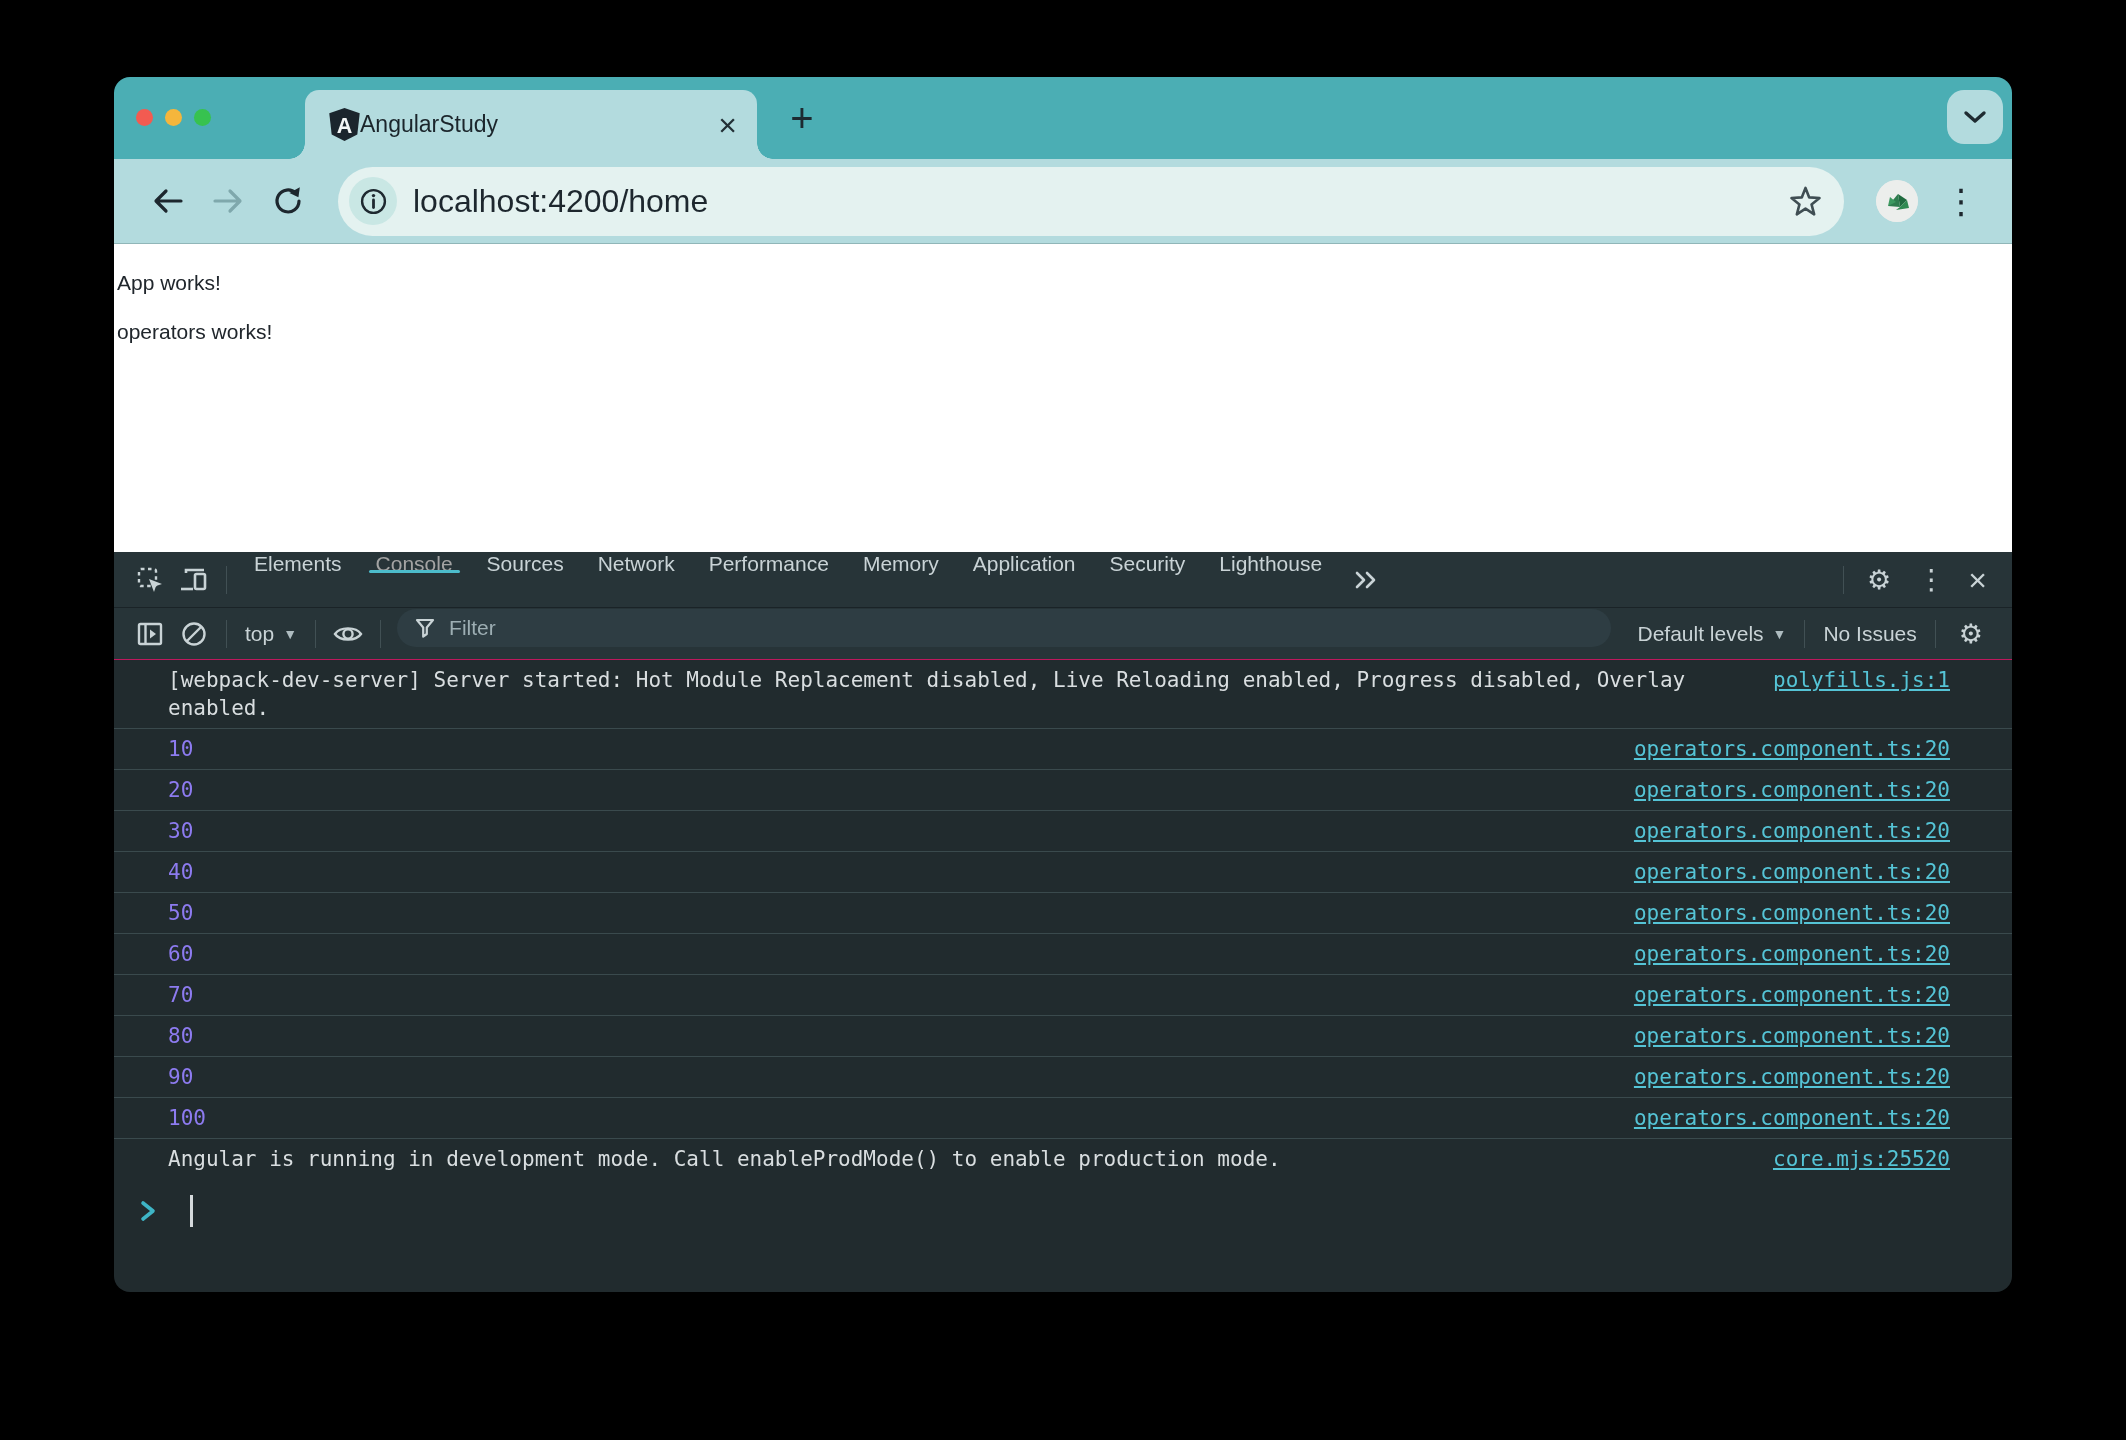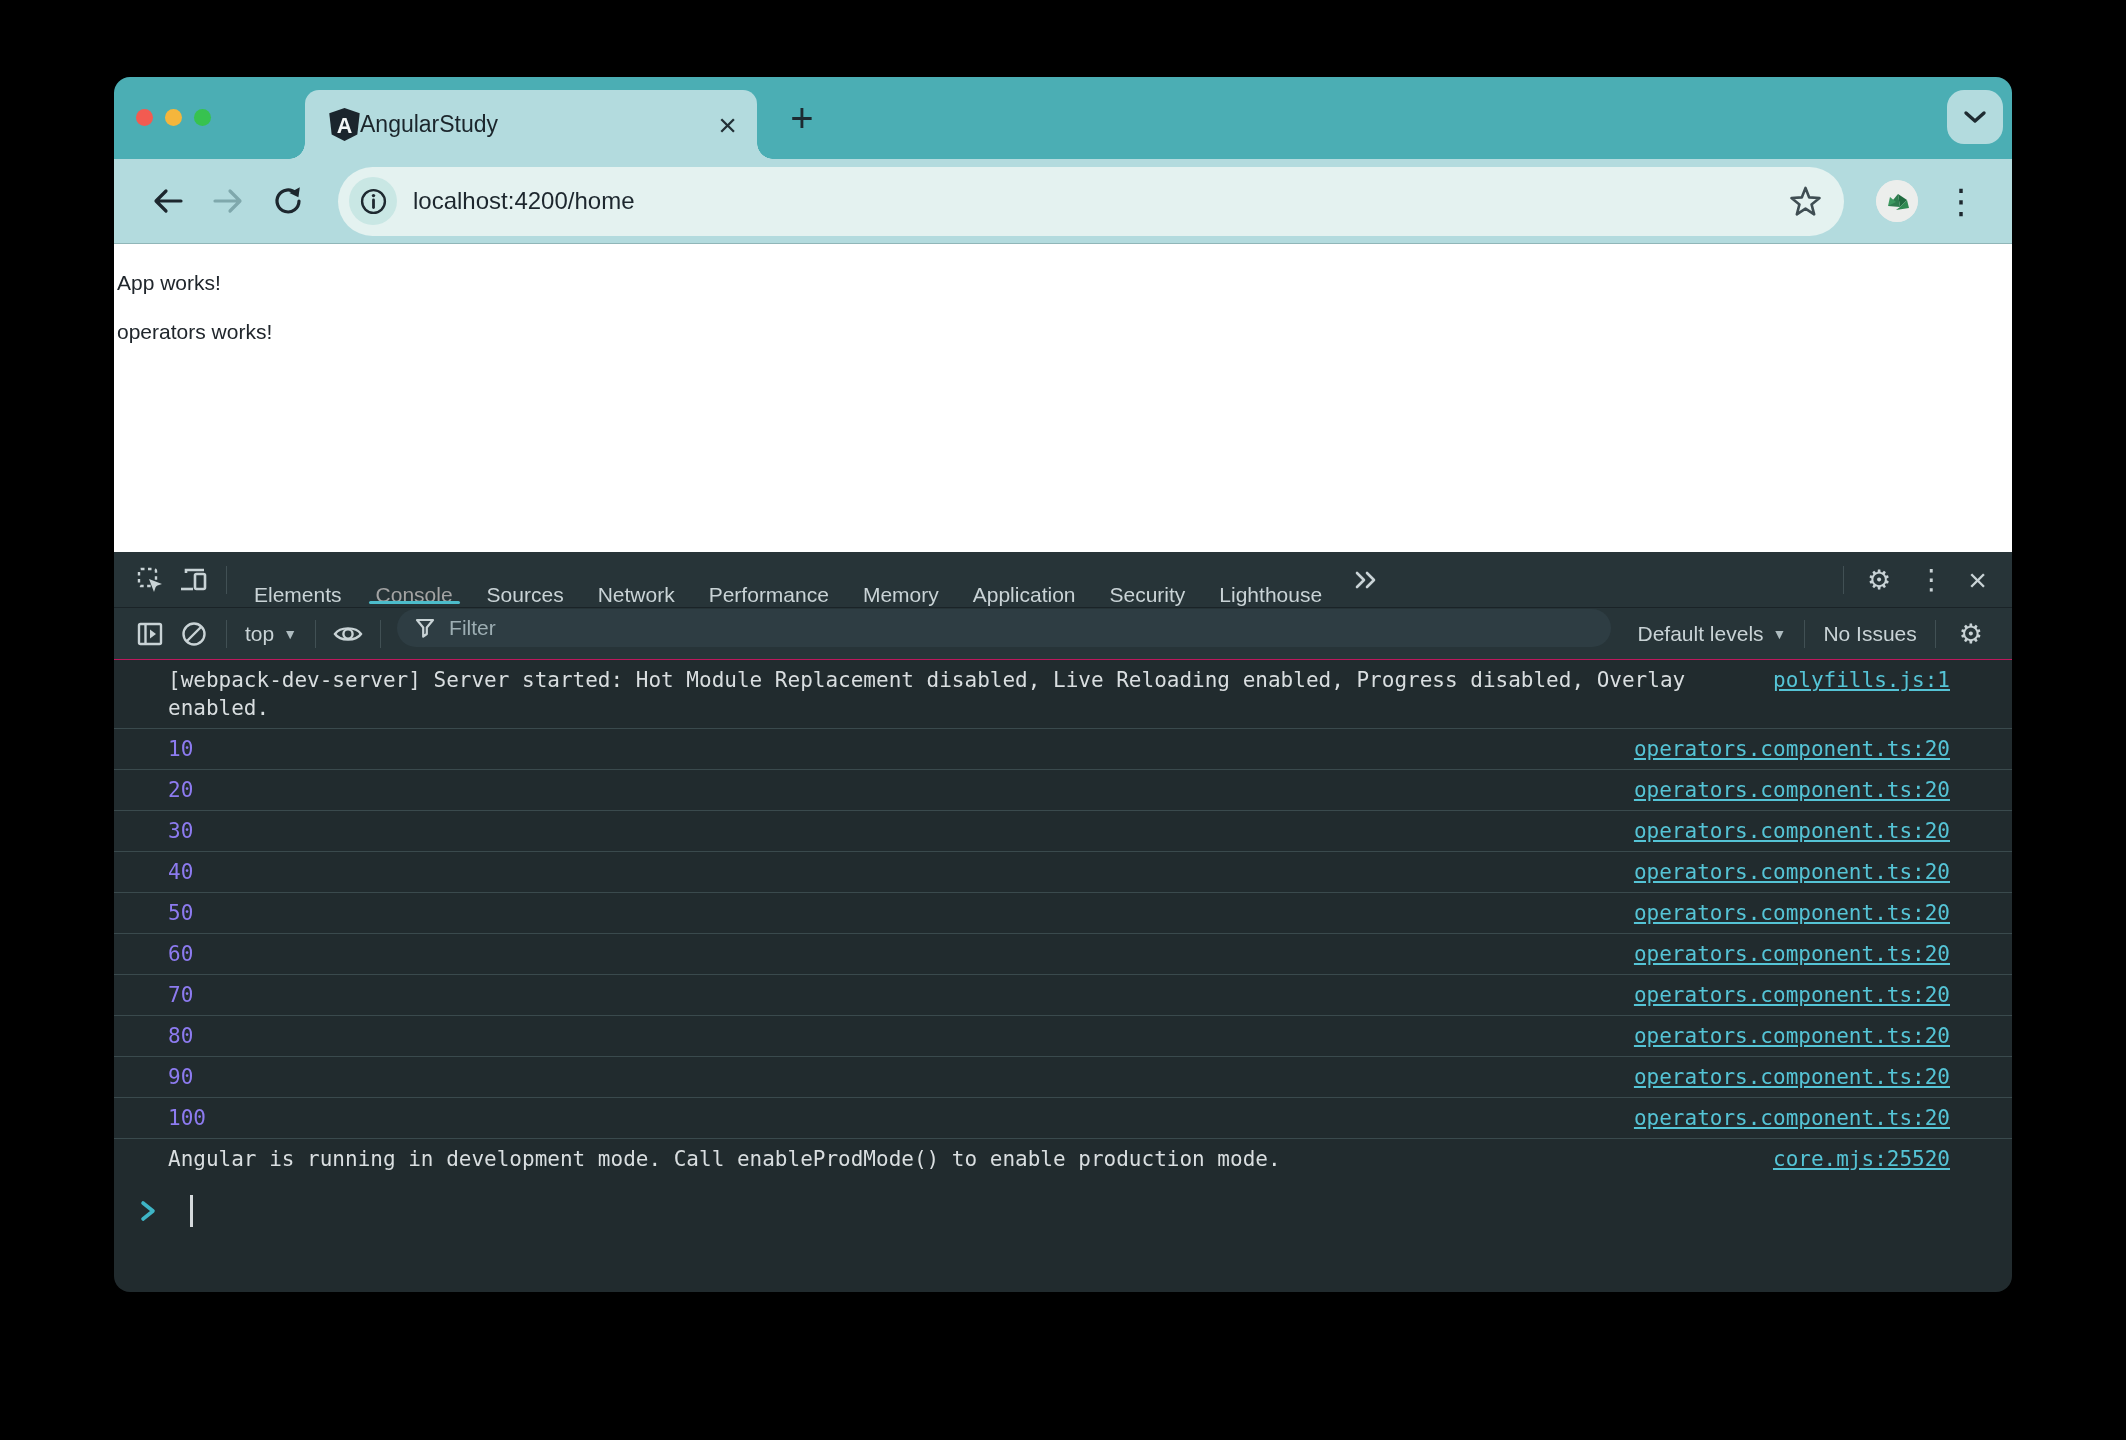--- a/index.html
+++ b/index.html
@@ -33,37 +33,37 @@
                background:#B3DBDE; border-radius:17px; display:flex; align-items:center; justify-content:center; }
 
   
   .toolbar { height:85px; background:#B3DBDE; flex:none; display:flex; align-items:center;
              padding:0 24px 0 28px; gap:8px; border-bottom:1px solid rgba(40,70,72,.25); }
   .nav-btn { width:52px; height:52px; display:flex; align-items:center; justify-content:center; flex:none; }
   .omnibox { flex:1; height:69px; background:#E4F2F0; border-radius:35px; margin:0 14px 0 16px;
              display:flex; align-items:center; padding:0 22px 0 11px; min-width:0; }
   .site-info { width:48px; height:48px; border-radius:50%; background:#C9E7E4;
                display:flex; align-items:center; justify-content:center; flex:none; }
-  .url { flex:1; font-size:24px; color:#1D272E; margin-left:16px; white-space:nowrap; overflow:hidden; }
+  .url { flex:1; font-size:32px; color:#1D272E; margin-left:16px; white-space:nowrap; overflow:hidden; }
   .avatar { width:42px; height:42px; border-radius:50%; background:#E9EBE9; overflow:hidden;
             display:flex; align-items:center; justify-content:center; flex:none; margin-left:10px; }
   .menu-dots { font-size:34px; color:#1D272E; padding:0 10px 0 18px; letter-spacing:0; }
 
   
   .page { height:308px; background:#fff; flex:none; padding:14px 0 0 3px; }
   .page p { font-size:21px; color:#20262C; line-height:49px; }
 
   
   .devtools { flex:1; background:#212B2E; display:flex; flex-direction:column; min-height:0;
               color:#C9D3D6; }
   .dt-tabbar { height:56px; background:#273438; flex:none; display:flex; align-items:stretch;
                border-bottom:1px solid #1A2327; padding-left:14px; }
   .dt-iconbtn { width:44px; display:flex; align-items:center; justify-content:center; flex:none; }
   .vdiv { width:1px; height:28px; background:#41505к4; background:#415054; align-self:center; margin:0 10px; flex:none; }
-  .dt-tabs { display:flex; align-items:flex-end; }
+  .dt-tabs { display:flex; align-items:flex-start; }
   .dt-tab { padding:0 17px; display:flex; align-items:center; font-size:21px; color:#C9D3D6;
             position:relative; white-space:nowrap; }
   .dt-tab.active { color:#a3a3a3; }
   .dt-tab.active::after { content:""; position:absolute; left:10px; right:10px; bottom:3px;
                           height:3px; background:#4CBCCB; border-radius:2px; }
   .dt-more { padding:0 14px; display:flex; align-items:center; }
   .dt-right { margin-left:auto; display:flex; align-items:center; padding-right:12px; }
   .dt-gear { font-size:27px; color:#C9D3D6; padding:0 13px; }
   .dt-kebab { font-size:28px; color:#C9D3D6; padding:0 13px; }
   .dt-close { font-size:32px; color:#C9D3D6; padding:0 13px 0 10px; line-height:30px; }

